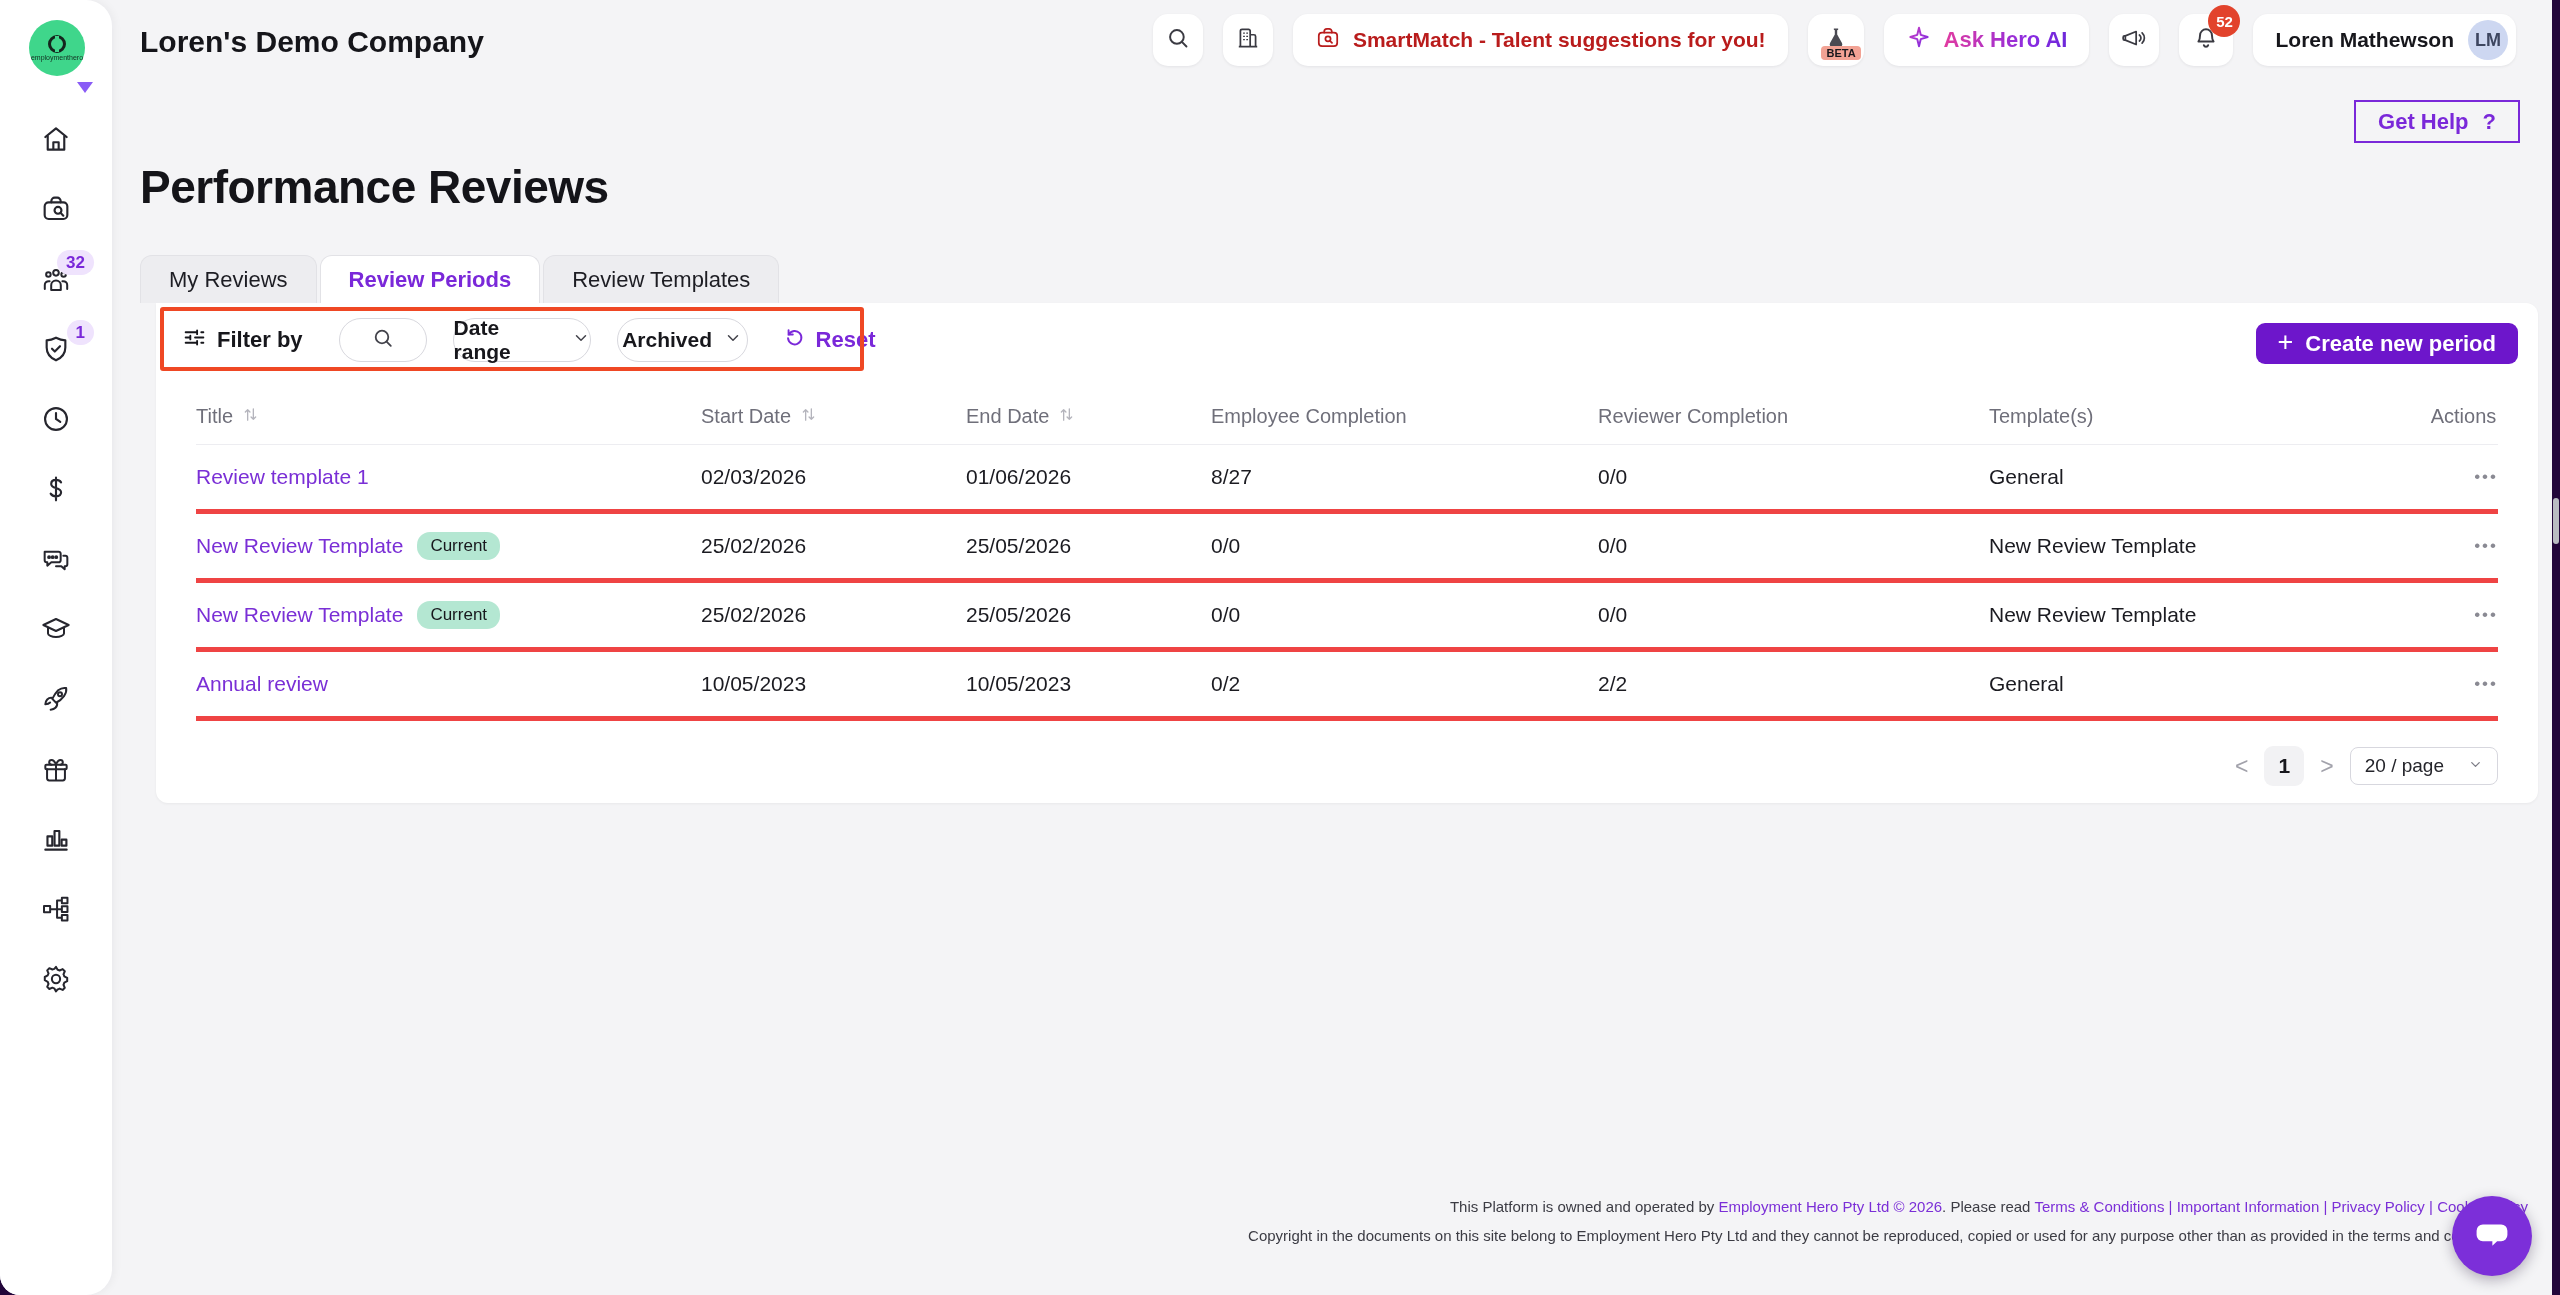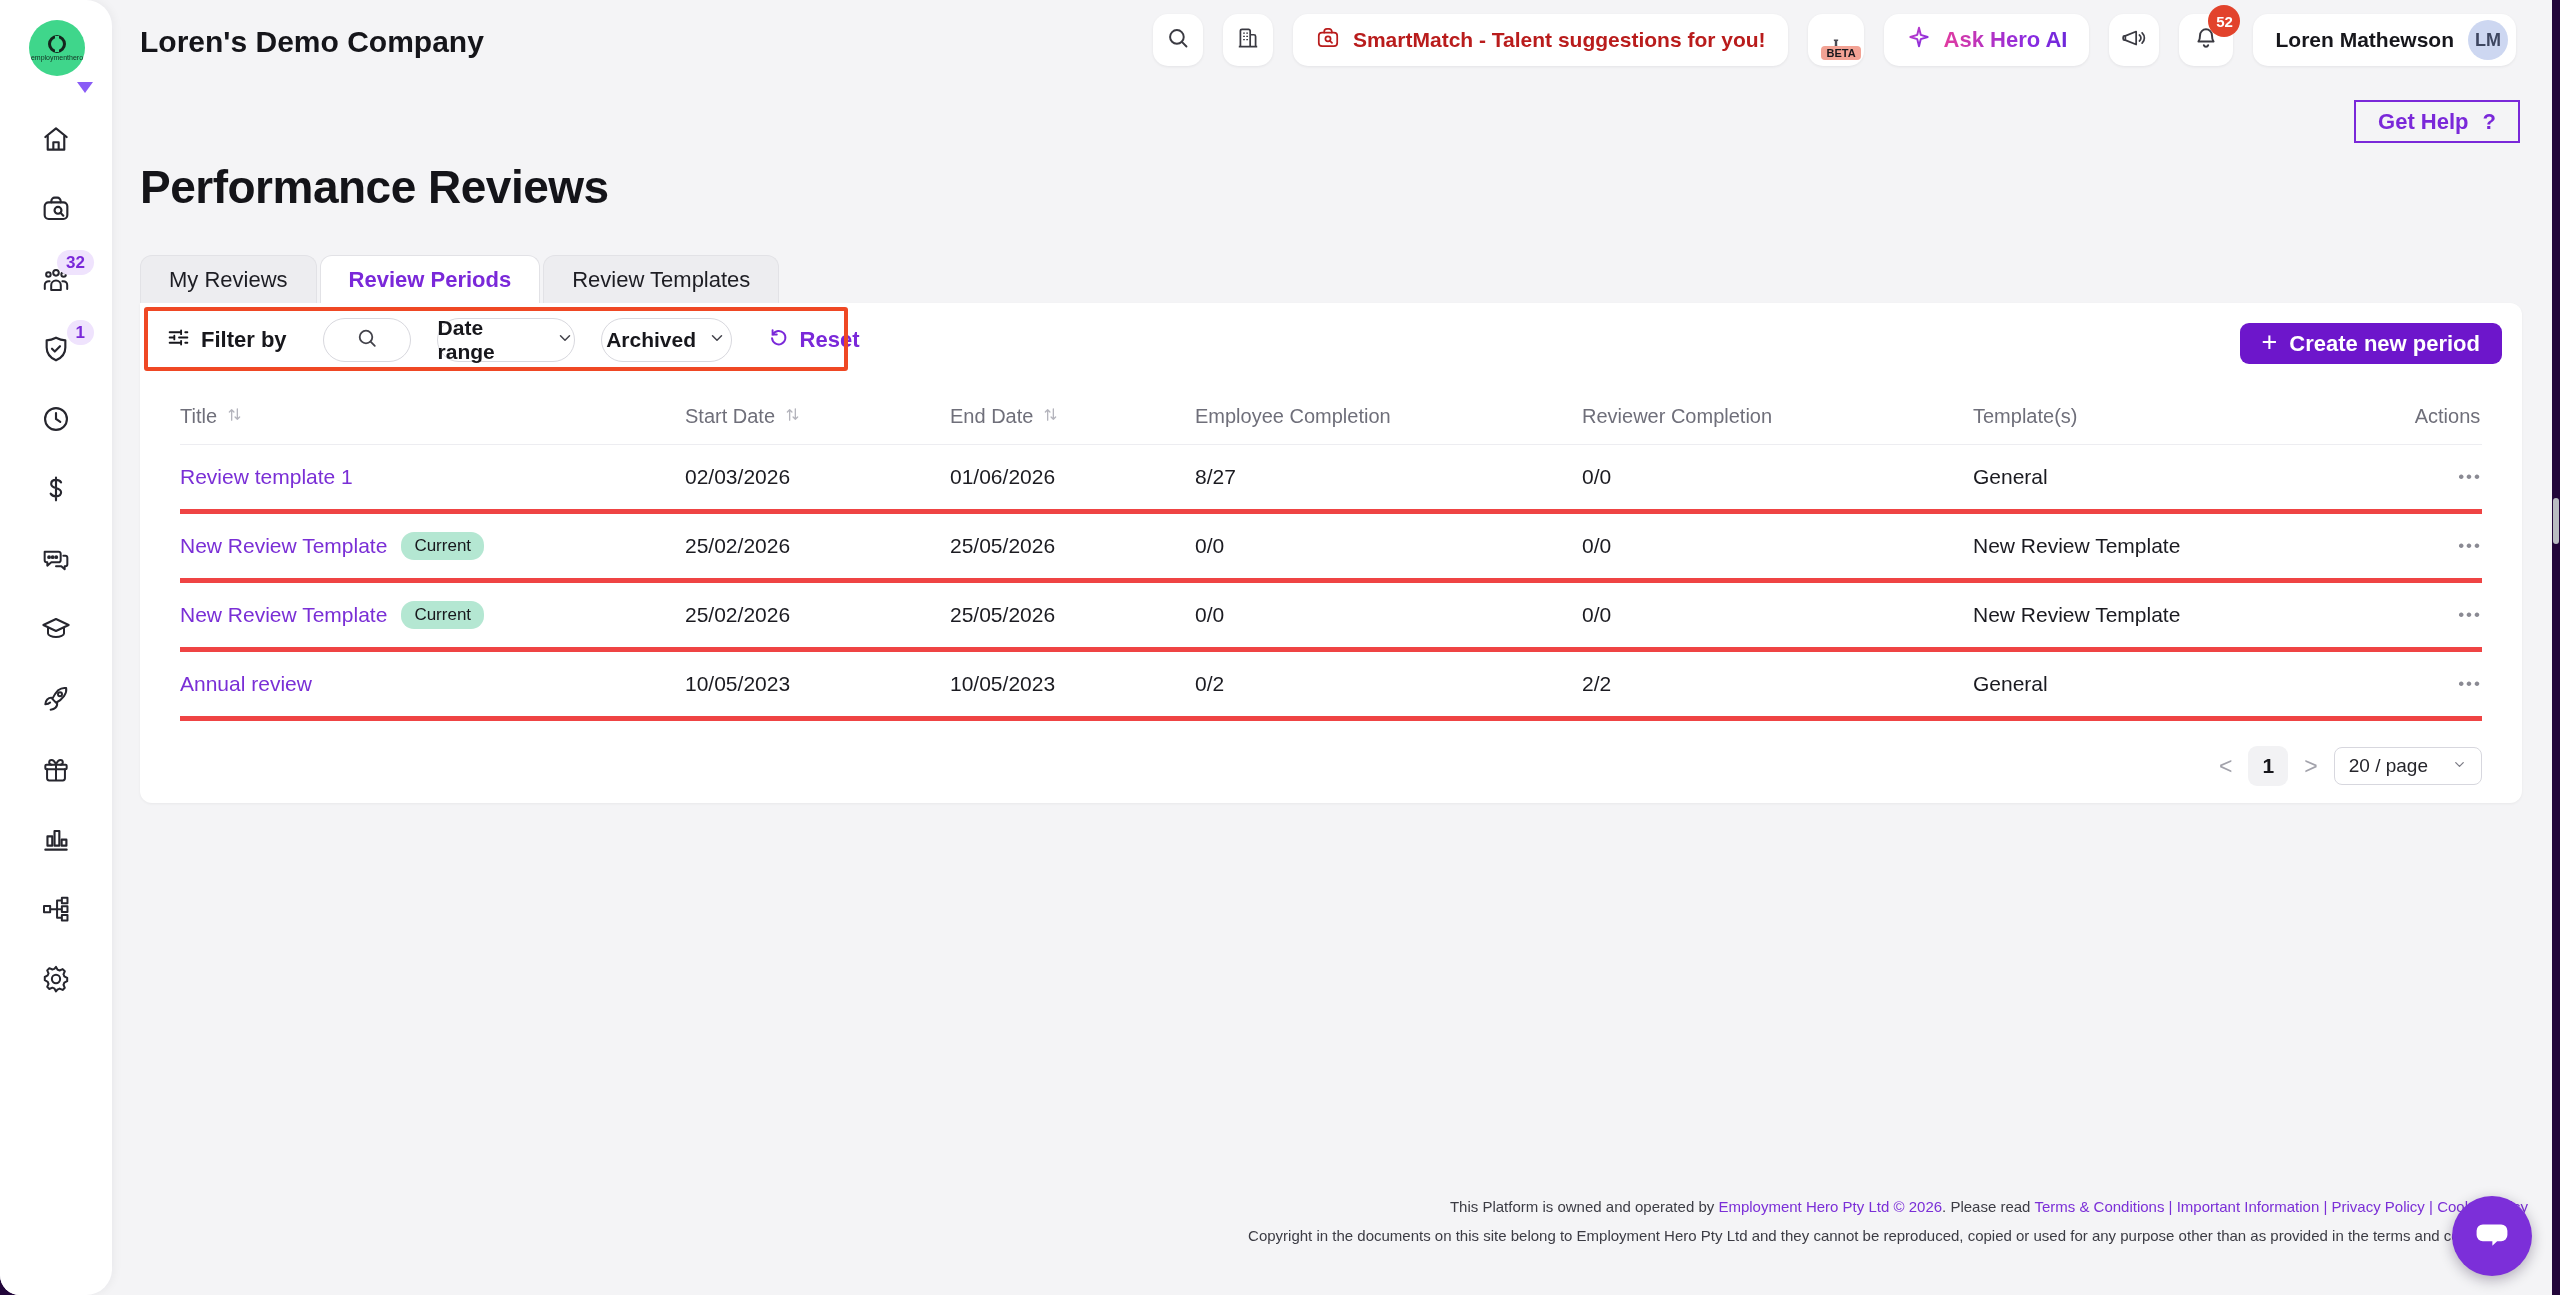--- a/index.html
+++ b/index.html
@@ -29,21 +29,21 @@
          font-size:17px; font-weight:600; padding:2px 9px; border-radius:13px; line-height:21px; }
 
   
   .company-name { position:absolute; left:140px; top:25px; font-size:30px; font-weight:700; color:#15151a; }
   .topbar-actions { position:absolute; top:13px; right:36px; display:flex; align-items:center; gap:20px; height:54px; }
   .tb-btn { background:#fff; border-radius:15px; height:52px; display:flex; align-items:center; justify-content:center;
          box-shadow:0 1px 3px rgba(16,16,30,.07); color:#3a3a42; cursor:pointer; }
   .tb-icon-btn { width:50px; }
   .tb-btn svg { width:26px; height:26px; }
   .smartmatch { padding:0 22px; gap:12px; font-size:21px; font-weight:600; color:#b91c1c; }
-  .flask-btn { width:56px; position:relative;align-items:flex-end; }
+  .flask-btn { width:56px; position:relative; }
   .beta-tag { position:absolute; right:3px; bottom:6px; background:#f2a294; color:#17171c;
          font-size:11px; font-weight:700; padding:1px 5px; border-radius:4px; }
   .ask-ai { padding:0 22px; gap:12px; font-size:22px; font-weight:700; }
   .ask-ai-text { background:linear-gradient(90deg,#e13ba0 0%,#8a2be2 70%,#6d28d9 100%);
          -webkit-background-clip:text; background-clip:text; color:transparent; }
   .bell-btn { width:54px; position:relative; }
   .notif-badge { position:absolute; top:-9px; right:-7px; width:32px; height:32px; border-radius:50%;
          background:#e2432c; color:#fff; font-size:15px; font-weight:700; display:flex; align-items:center; justify-content:center; }
   .user-pill { padding:0 8px 0 22px; gap:14px; font-size:21px; font-weight:700; color:#17171c; }
   .avatar { width:40px; height:40px; border-radius:50%; background:#cdd7f1; color:#3d4660;
@@ -52,21 +52,21 @@
   
   .get-help { position:absolute; top:100px; right:32px; height:43px; padding:0 22px; display:flex; align-items:center; gap:14px;
          border:2px solid #7a28d9; border-radius:0; color:#7a28d9; font-size:22px; font-weight:700; background:transparent; cursor:pointer; }
   .page-title { position:absolute; left:140px; top:160px; font-size:46px; font-weight:800; letter-spacing:-.5px; color:#141419; }
 
   .tabs { position:absolute; left:140px; top:255px; display:flex; gap:3px; z-index:3; }
   .tab { height:48px; padding:0 28px; display:flex; align-items:center; font-size:22px; color:#1d1d23;
          background:#ededf0; border:1px solid #e2e2e6; border-bottom:none; border-radius:12px 12px 0 0; cursor:pointer; }
   .tab.active { background:#fff; color:#7a28d9; font-weight:700; }
 
-  .card { position:absolute; left:140px; top:303px; width:2382px; height:500px; background:#fff;
+  .card { position:absolute; left:156px; top:303px; width:2382px; height:500px; background:#fff;
          border-radius:0 12px 12px 12px; box-shadow:0 1px 3px rgba(0,0,0,.05); }
 
   .annotation-box { position:absolute; left:4px; top:4px; width:704px; height:64px;
          border:4px solid #ef4824; border-radius:3px; pointer-events:none; z-index:6; }
 
   .filter-row { position:absolute; left:26px; top:15px; height:44px; display:flex; align-items:center; }
   .filter-by { display:flex; align-items:center; gap:10px; font-size:22px; font-weight:700; color:#17171c; }
   .filter-by svg { width:25px; height:25px; }
   .pill { height:44px; border:1.5px solid #d8d8de; border-radius:22px; background:#fff; display:flex;
          align-items:center; justify-content:center; gap:12px; font-size:21px; font-weight:600; color:#17171c; cursor:pointer; }

